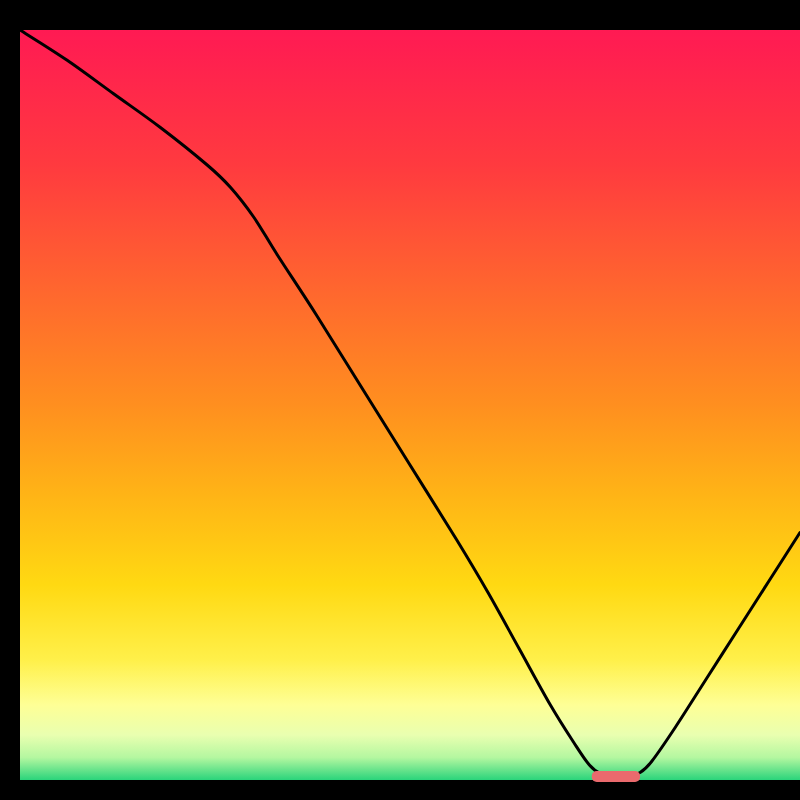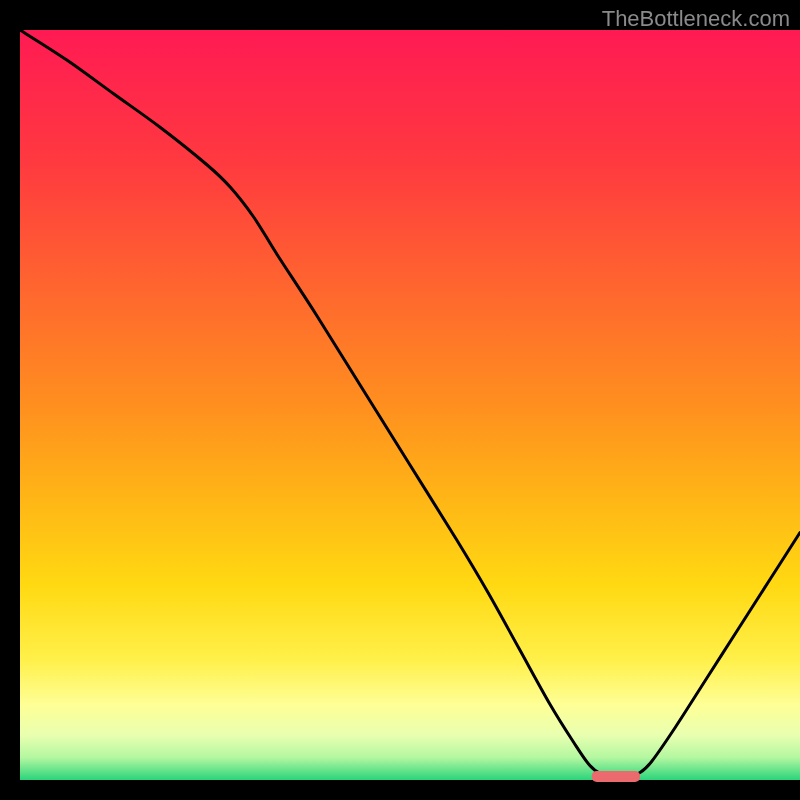--- a/index.html
+++ b/index.html
@@ -28,21 +28,20 @@
   svg.chart {
     display: block;
     width: 800px;
     height: 800px;
   }
 </style>
 </head>
 <body>
 
 <div class="container">
-  <div class="watermark">TheBottleneck.com</div>
   <svg class="chart" viewBox="0 0 800 800" preserveAspectRatio="none">
     <defs>
       <linearGradient id="bg-grad" x1="0" y1="0" x2="0" y2="1">
           <stop offset="0%" stop-color="#ff1a53"></stop>
           <stop offset="18%" stop-color="#ff3a3f"></stop>
           <stop offset="36%" stop-color="#ff6a2d"></stop>
           <stop offset="50%" stop-color="#ff8f1f"></stop>
           <stop offset="62%" stop-color="#ffb416"></stop>
           <stop offset="74%" stop-color="#ffd912"></stop>
           <stop offset="84%" stop-color="#fff04a"></stop>

